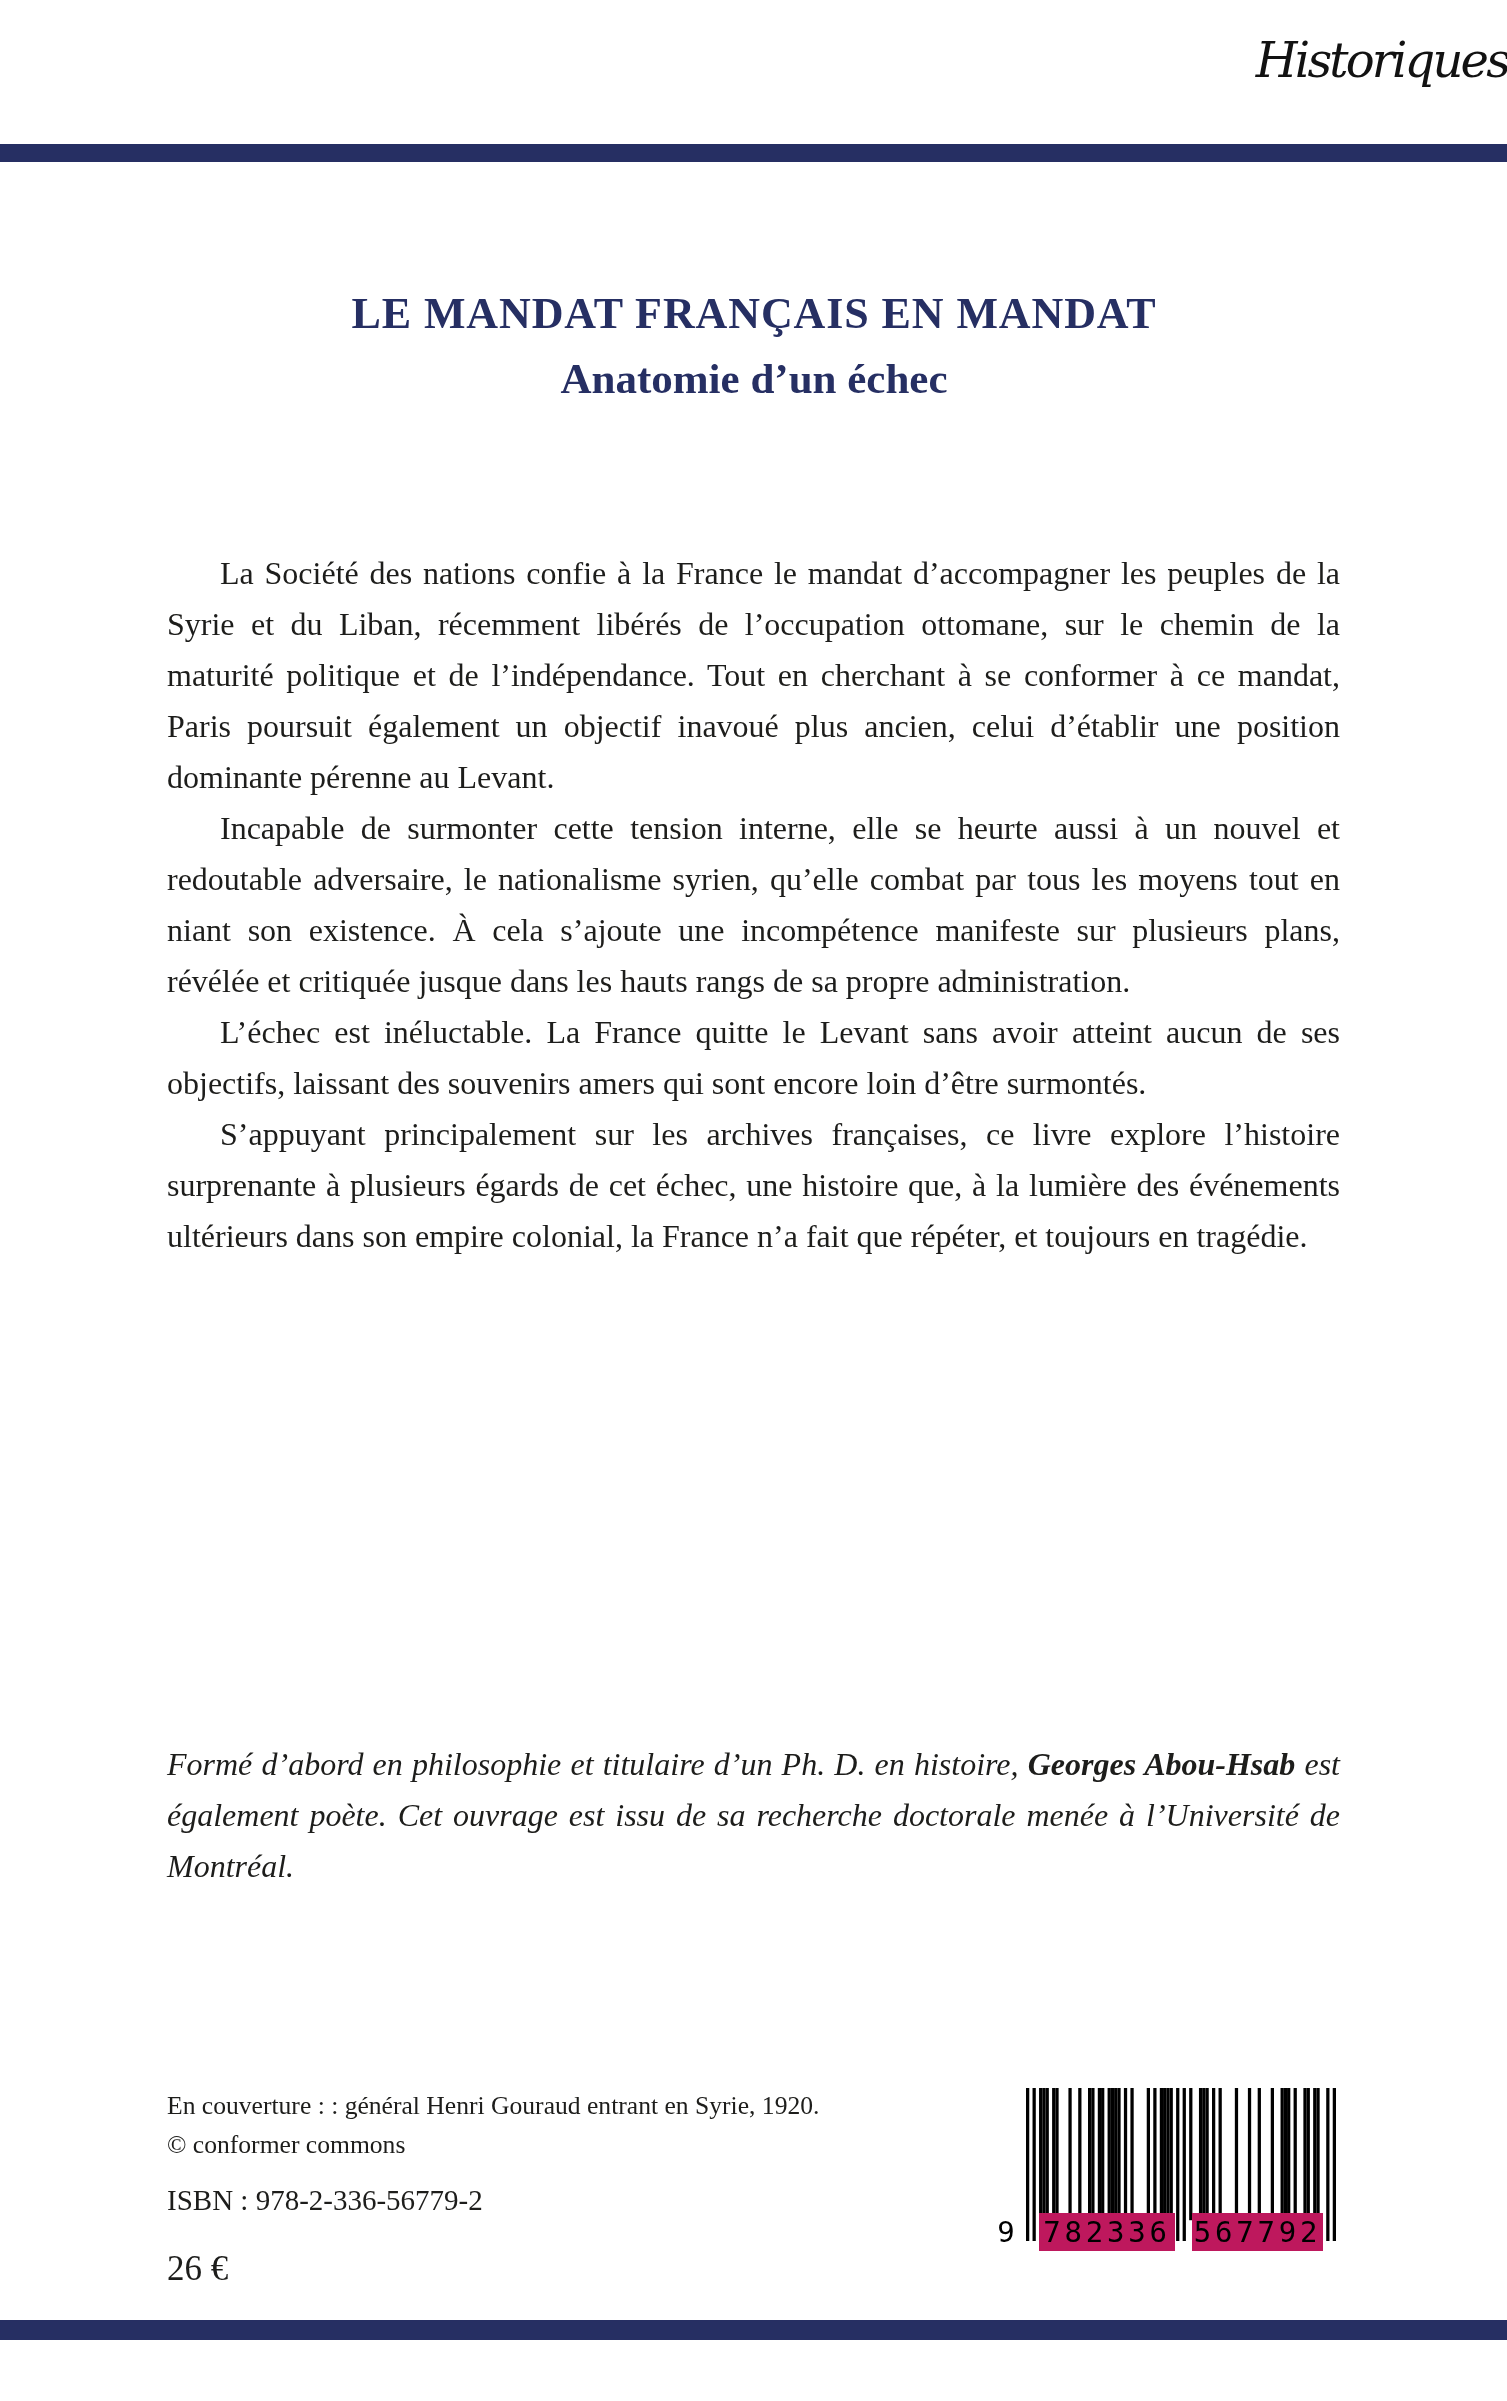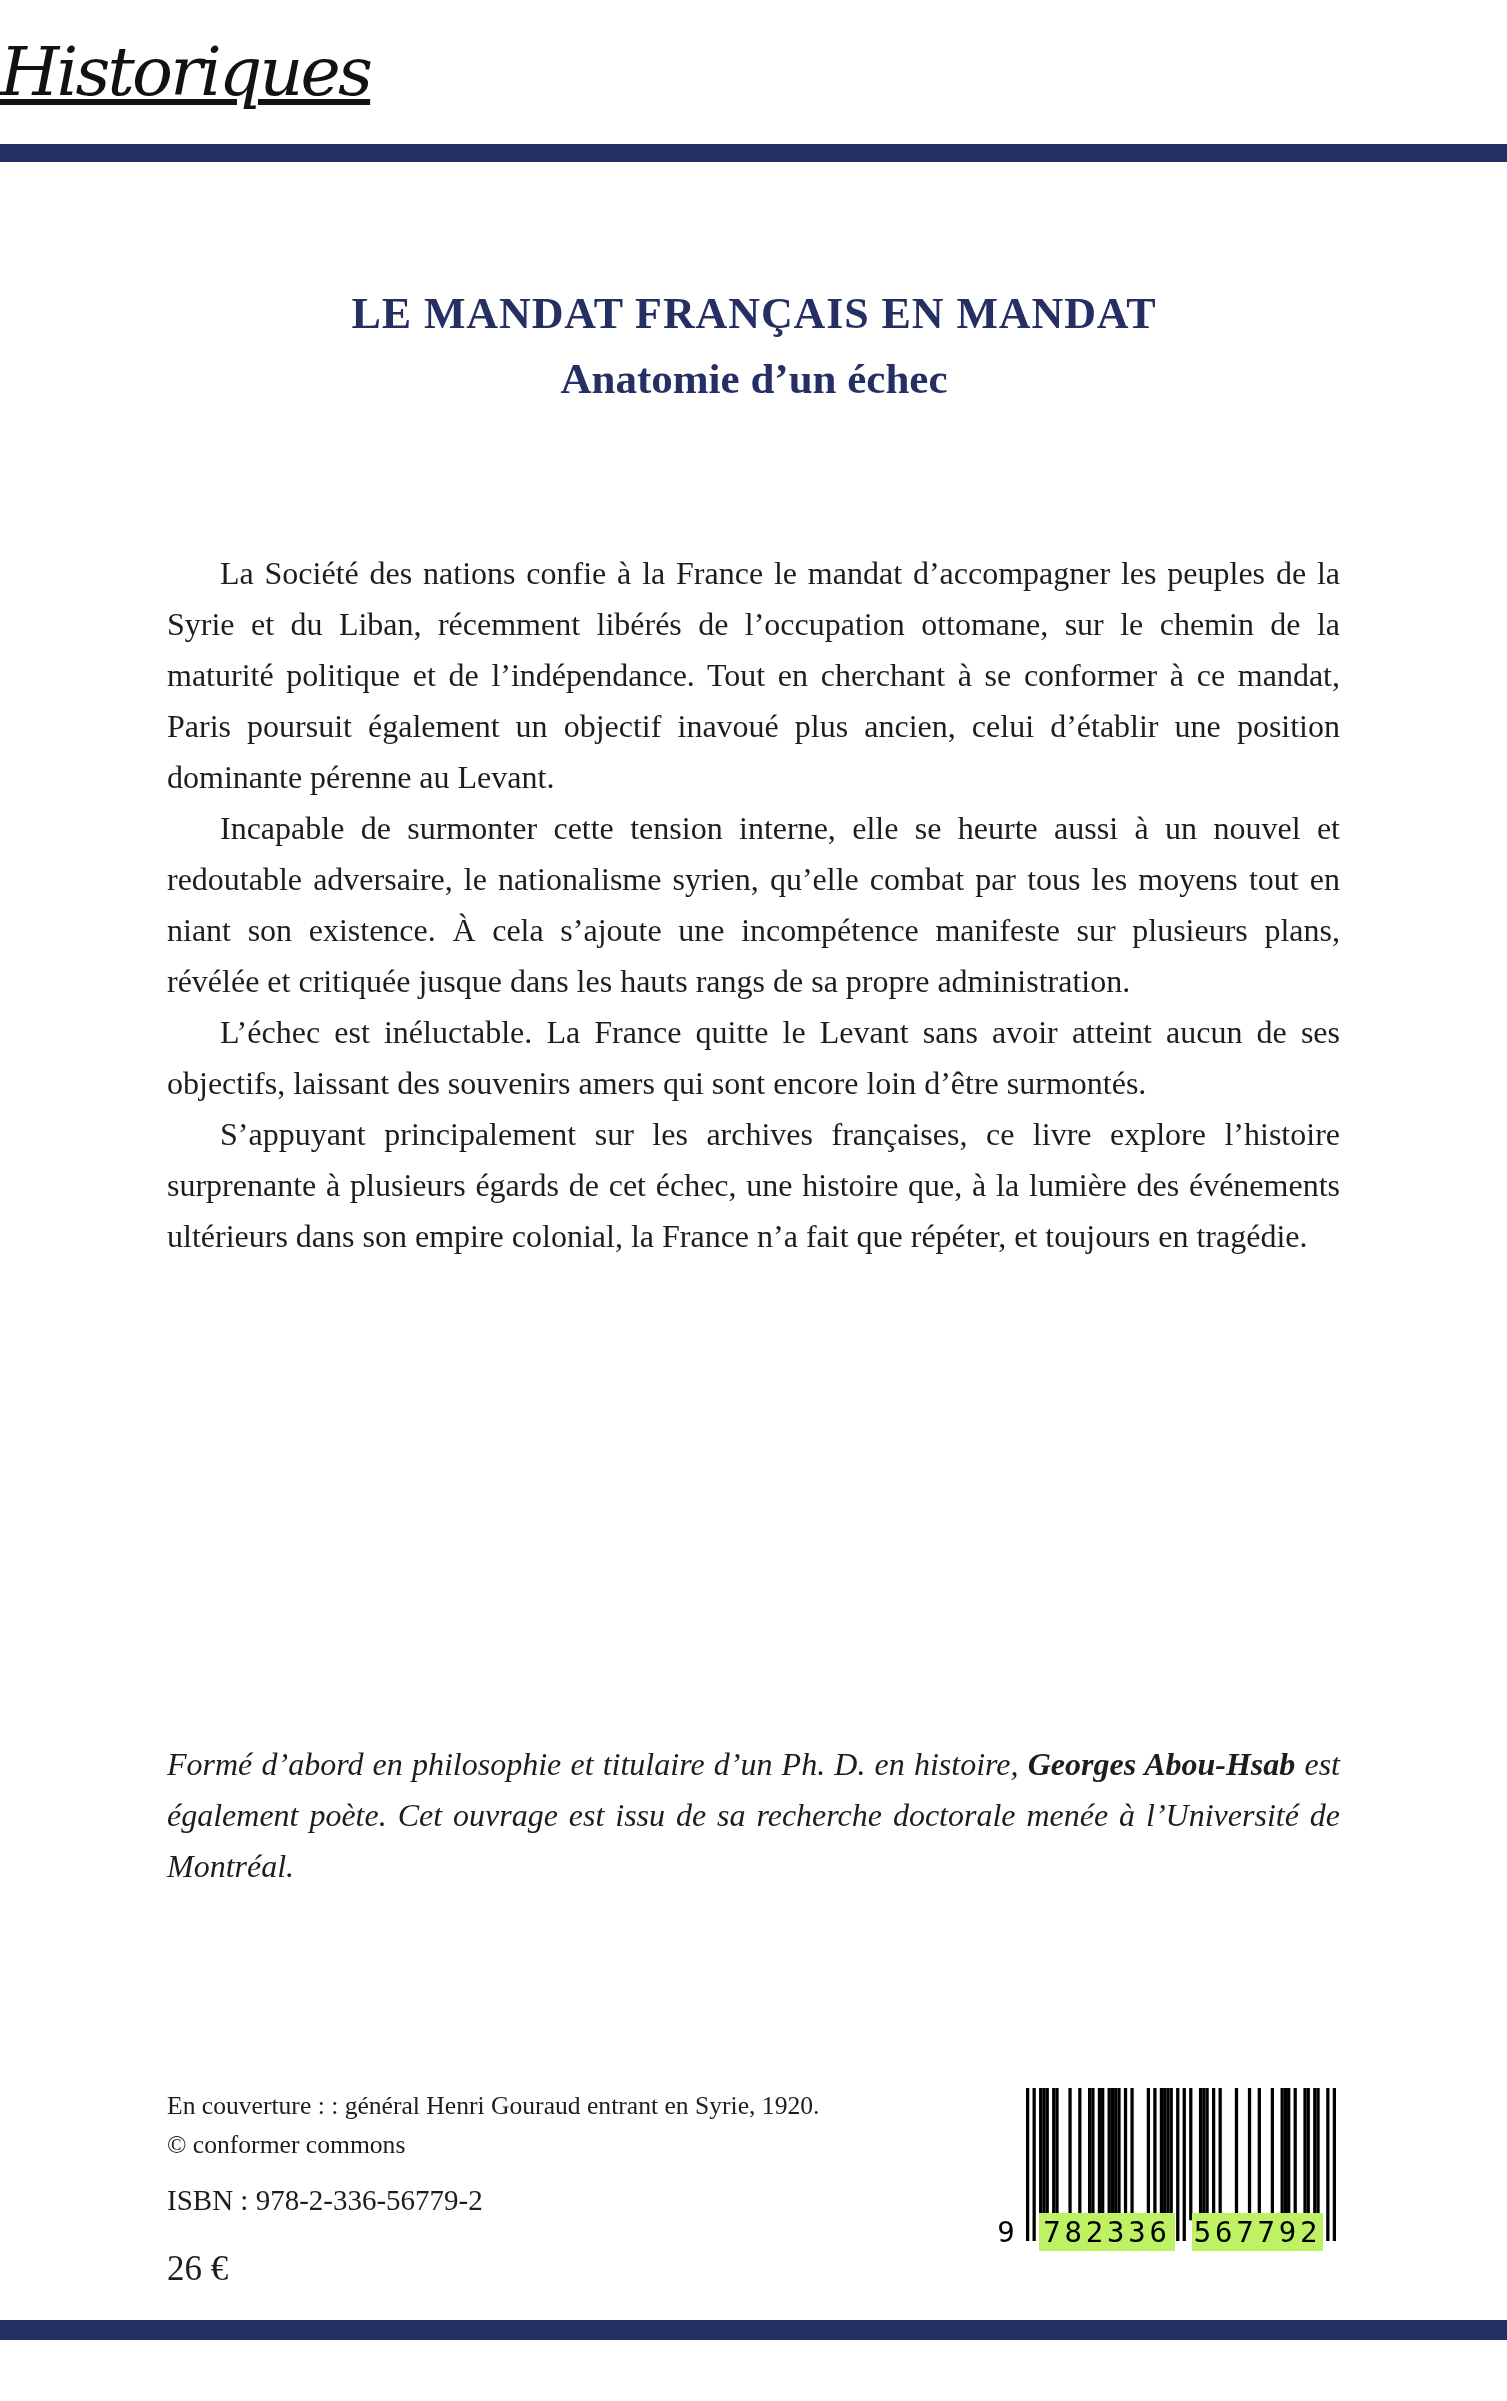--- a/index.html
+++ b/index.html
@@ -4,23 +4,23 @@
 <style>
   :root { --accent:#262f63; --ink:#1d1d1b; }
   html,body { margin:0; padding:0; background:#ffffff; }
   .page {
     position:relative; width:1508px; height:2402px; margin:0 auto;
     background:#ffffff; overflow:hidden;
     font-family:"Liberation Serif", serif; color:var(--ink);
   }
   .logo {
     position:absolute; top:32px; left:0; width:100%;
-    text-align:left;
+    text-align:right;
     font-family:"DejaVu Serif", serif; font-style:italic;
-    font-size:68px; letter-spacing:-2.8px; color:#121212;text-decoration:underline;
+    font-size:48px; letter-spacing:-2.8px; color:#121212;
   }
   .rule-top {
     position:absolute; top:144px; left:0; width:100%; height:18px;
     background:var(--accent);
   }
   .rule-bottom {
     position:absolute; top:2320px; left:0; width:100%; height:20px;
     background:var(--accent);
   }
   .title {
@@ -53,21 +53,21 @@
     position:absolute; left:1001px; top:2088px; width:335px; height:185px;
     background:#ffffff;
   }
   .barcode svg {
     position:absolute; left:24.6px; top:0; width:310px; height:153px; display:block;
   }
   .barcode svg rect { fill:#000; }
   .bdigit {
     position:absolute; top:125px;
     font-family:"DejaVu Sans Mono", monospace; font-size:29px;
-    color:#000; background:#bef264; line-height:38px;
+    color:#000; background:#be185d; line-height:38px;
   }
   .bdigit.lead { left:-3.8px; background:transparent; }
   .bdigit.g1 { left:38px; width:136px; text-align:center; letter-spacing:3.8px; }
   .bdigit.g2 { left:191px; width:131px; text-align:center; letter-spacing:3.8px; }
 </style>
 </head>
 <body>
 
 <div class="page">
 

